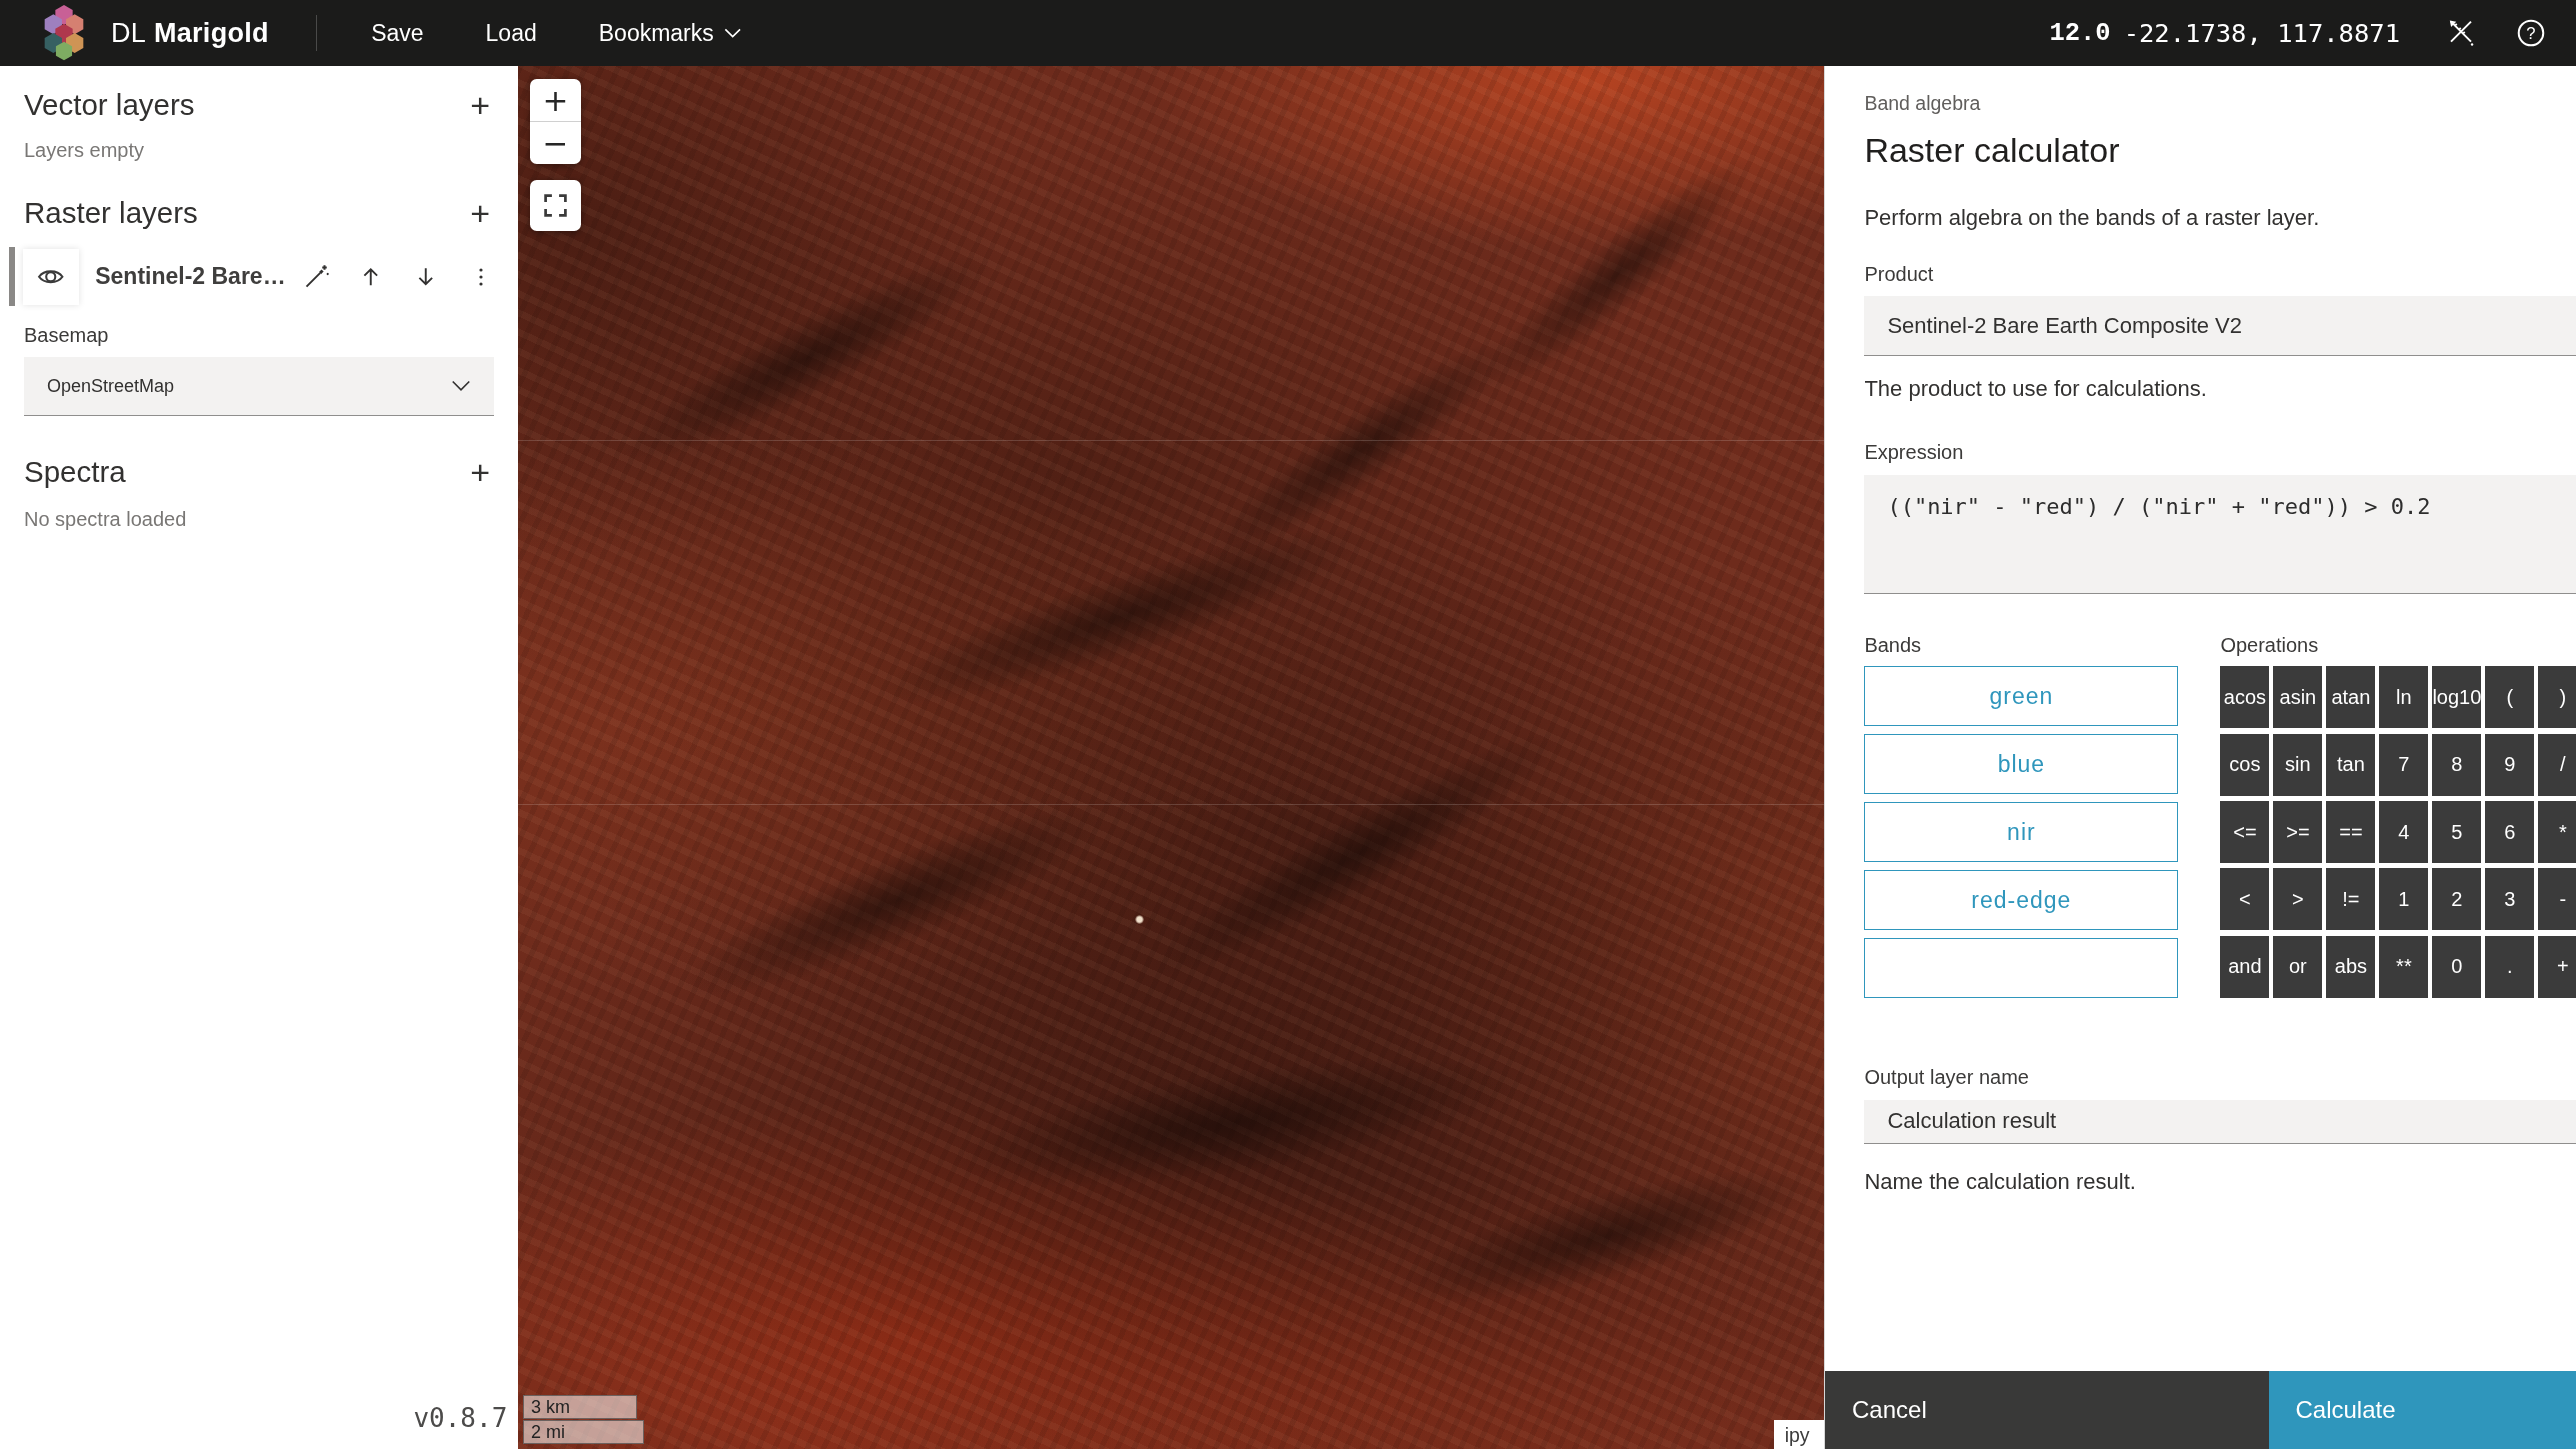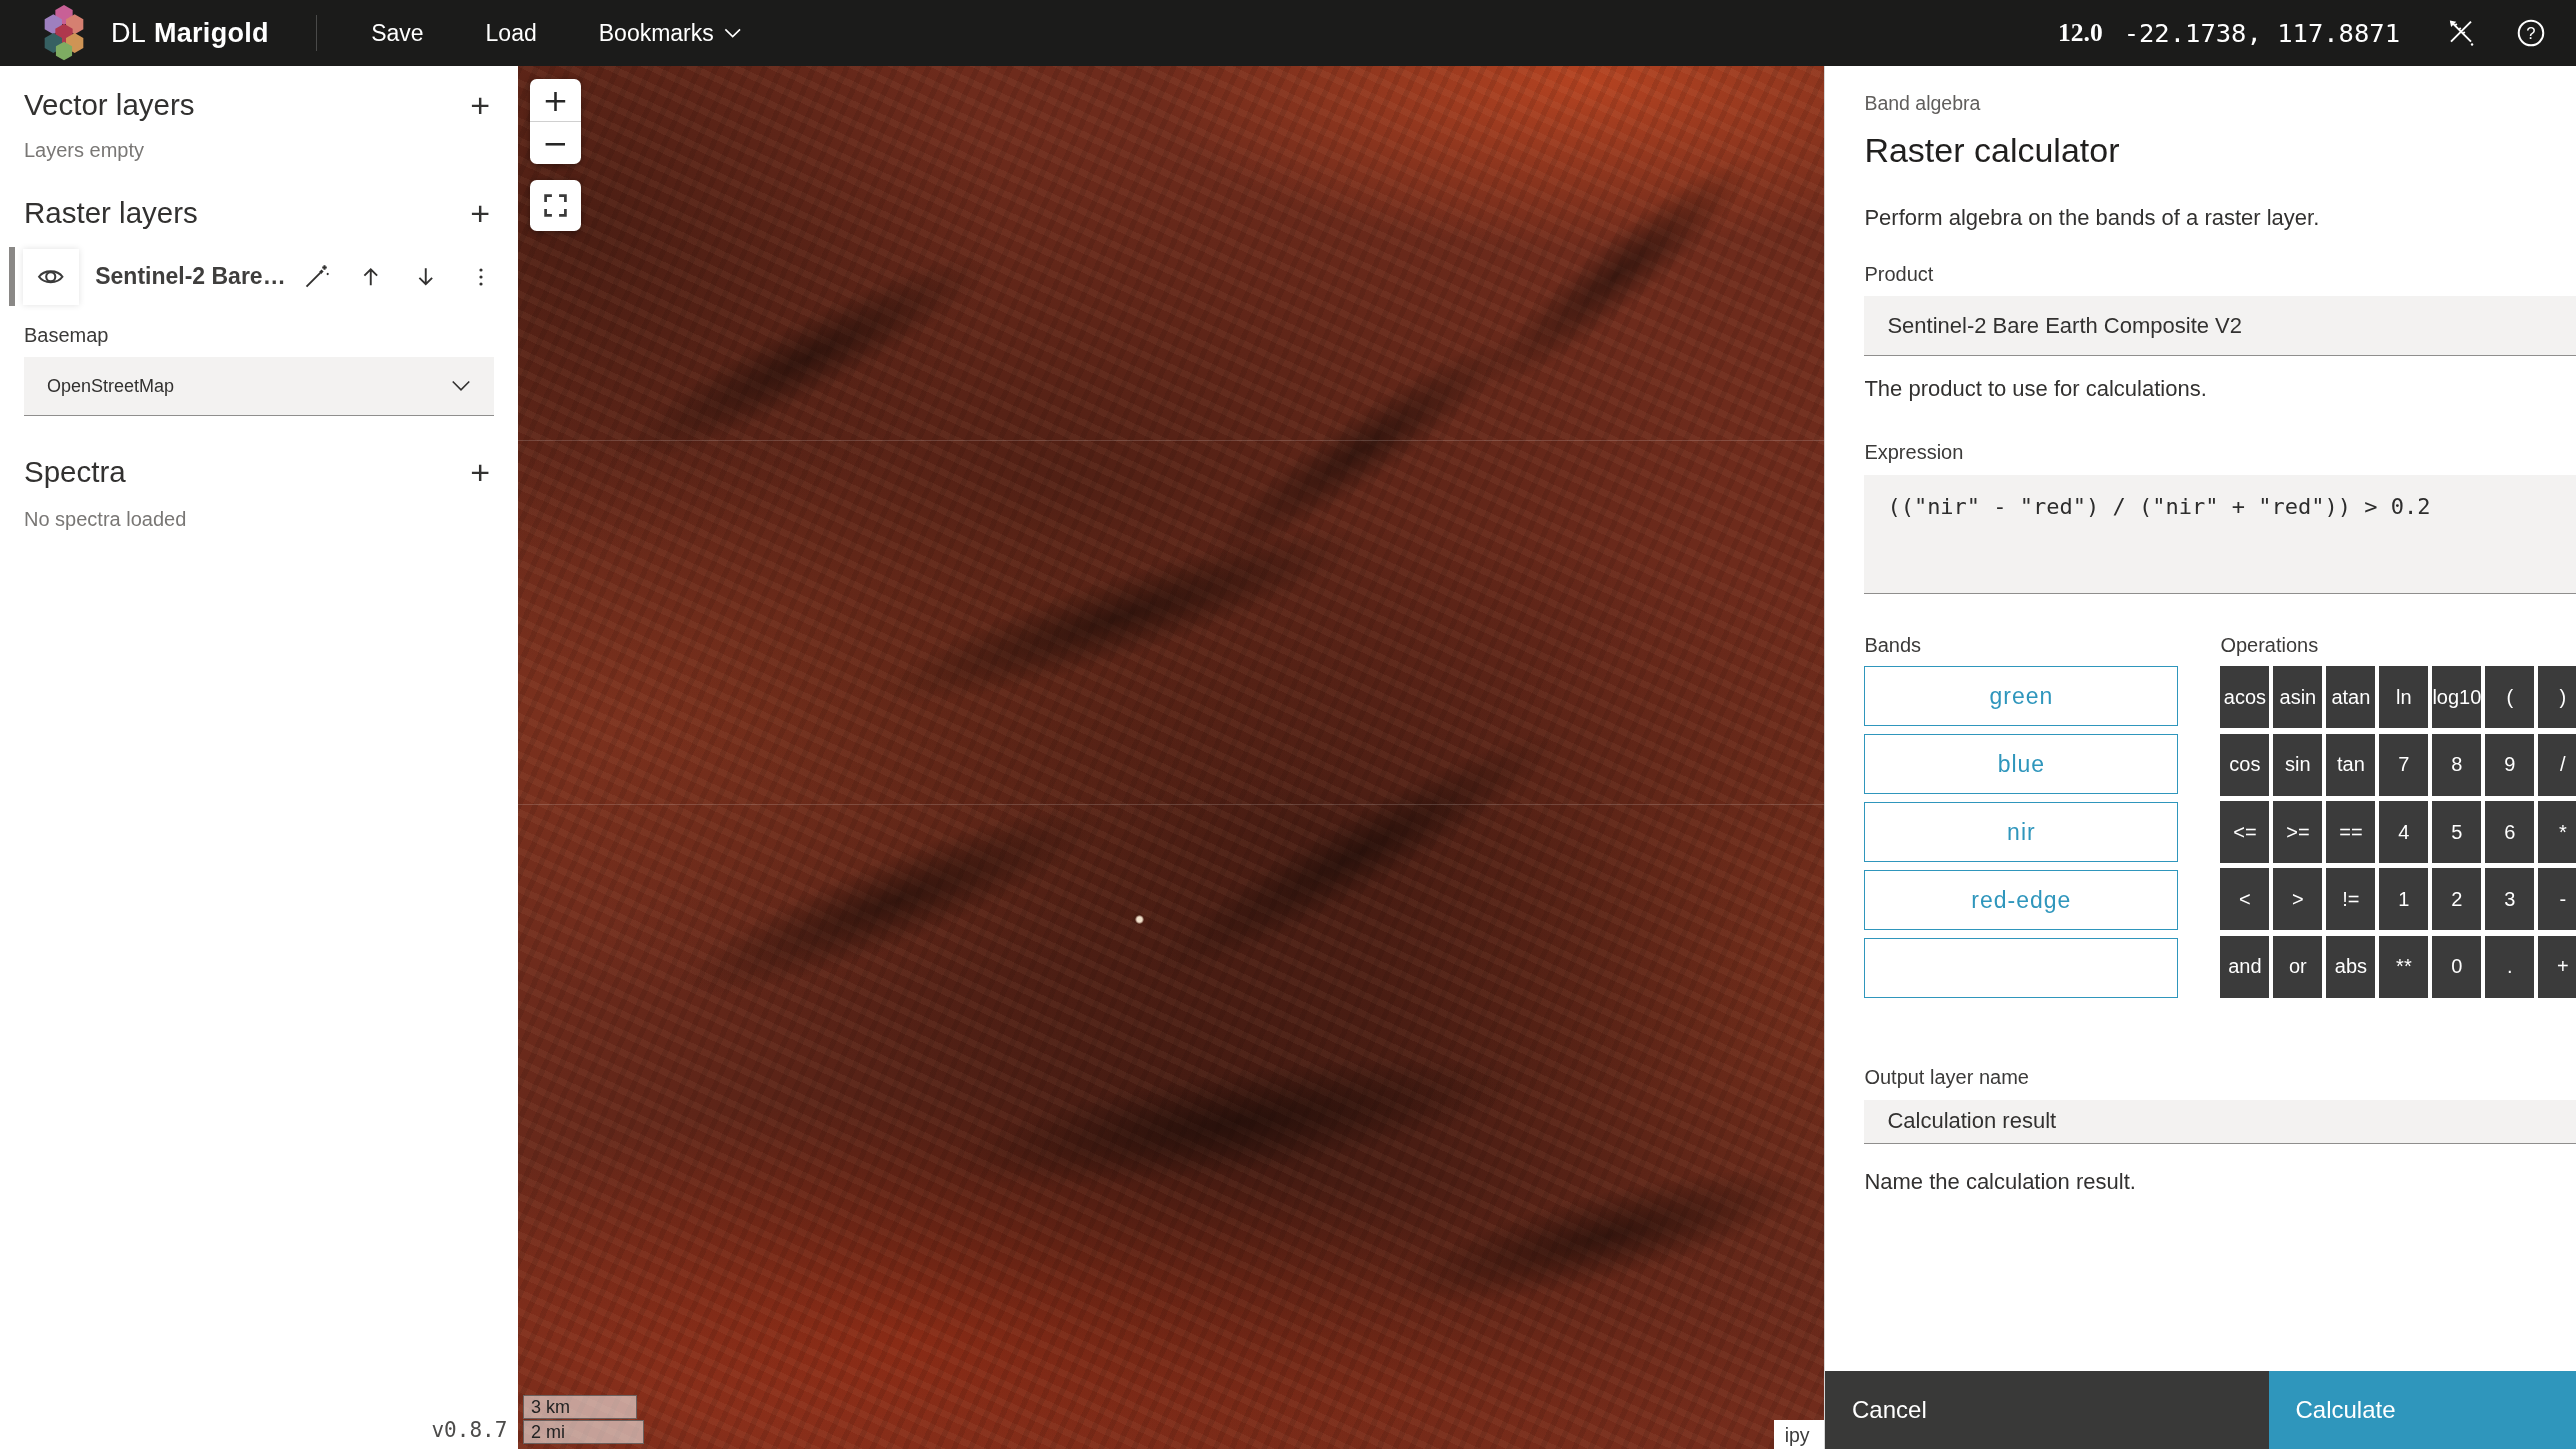--- a/index.html
+++ b/index.html
@@ -10,21 +10,21 @@
   .topbar { position:absolute; left:0; top:0; width:2576px; height:66px;
             background:#1b1b1a; display:flex; align-items:center; color:#fff; z-index:50; }
   .logo { width:56px; height:56px; margin-left:36px; flex:0 0 auto; }
   .app-title { font-size:27px; margin-left:19px; letter-spacing:0.3px; white-space:nowrap; }
   .app-title .dl { font-weight:300; }
   .app-title .bold { font-weight:700; }
   .tb-divider { width:1.3px; height:36px; background:#4a4a49; margin:0 23px 0 47px; }
   .tb-item { font-size:23px; font-weight:400; padding:8px 31px; height:66px; display:flex;
              align-items:center; gap:10.7px; cursor:pointer; white-space:nowrap; }
   .tb-spacer { flex:1; }
-  .tb-zoom { font-family:Liberation Serif, serif; font-weight:bold; font-size:25.5px; margin-right:21px; }
+  .tb-zoom { font-family:Liberation Mono, monospace; font-weight:bold; font-size:25.5px; margin-right:13px; }
   .tb-coords { font-family:"DejaVu Sans Mono", monospace; font-size:25.5px; margin-right:43px; }
   .tb-icon { width:35px; height:35px; margin-right:35px; display:flex; align-items:center; justify-content:center; cursor:pointer; }
   .tb-icon:last-child { margin-right:28px; }
 
   
   .sidebar { position:absolute; left:0; top:66px; width:518px; bottom:0; background:#fff; z-index:40; }
   .sb-inner { padding:0 24px; }
   .sec-row { display:flex; align-items:center; justify-content:space-between; }
   .sec-title { font-size:29.5px; font-weight:400; color:#323130; }
   .plus-btn { font-size:34px; font-weight:200; color:#323130; line-height:34px; cursor:pointer; padding:0 4px; }
@@ -40,22 +40,22 @@
                 overflow:hidden; text-overflow:ellipsis; width:221px; }
   .layer-actions { display:flex; align-items:center; gap:28px; margin-left:12px; }
   .layer-actions .act { width:27px; height:27px; display:flex; align-items:center; justify-content:center; cursor:pointer; }
   .field-label { font-size:20px; color:#3b3a39; }
   .basemap-label { margin-top:17.4px; }
   .select { margin-top:10.7px; height:59px; background:#f3f2f1; border-bottom:1.3px solid #8f8e8d;
             display:flex; align-items:center; justify-content:space-between; padding:0 23px; cursor:pointer; }
   .select .sel-text { font-size:18px; color:#323130; }
   .row-spectra { margin-top:39px; }
   .spectra-empty { margin-top:19px; }
-  .version { position:absolute; right:10.7px; bottom:7px; font-family:"DejaVu Sans Mono", monospace;
-             font-size:21px; color:#4c4b4a; }
+  .version { position:absolute; right:10.7px; bottom:16px; font-family:"DejaVu Sans Mono", monospace;
+             font-size:26px; color:#4c4b4a; }
 
   
   .map { position:absolute; left:518px; top:66px; width:1306px; bottom:0; overflow:hidden; background:#6e2b1c; }
   .map-art { position:absolute; inset:0;
     background-image:
       repeating-linear-gradient(115deg, rgba(25,10,6,.10) 0 5.4px, rgba(0,0,0,0) 5.4px 14.8px),
       repeating-linear-gradient(25deg, rgba(255,200,160,.05) 0 6.7px, rgba(0,0,0,0) 6.7px 17.4px),
       radial-gradient(738px 282px at 82% 1%, rgba(205,75,35,.75), rgba(0,0,0,0) 60%),
       radial-gradient(604px 470px at 5% 12%, rgba(40,16,10,.5), rgba(0,0,0,0) 70%),
       radial-gradient(1006px 537px at 42% 30%, rgba(45,18,11,.45), rgba(0,0,0,0) 65%),

